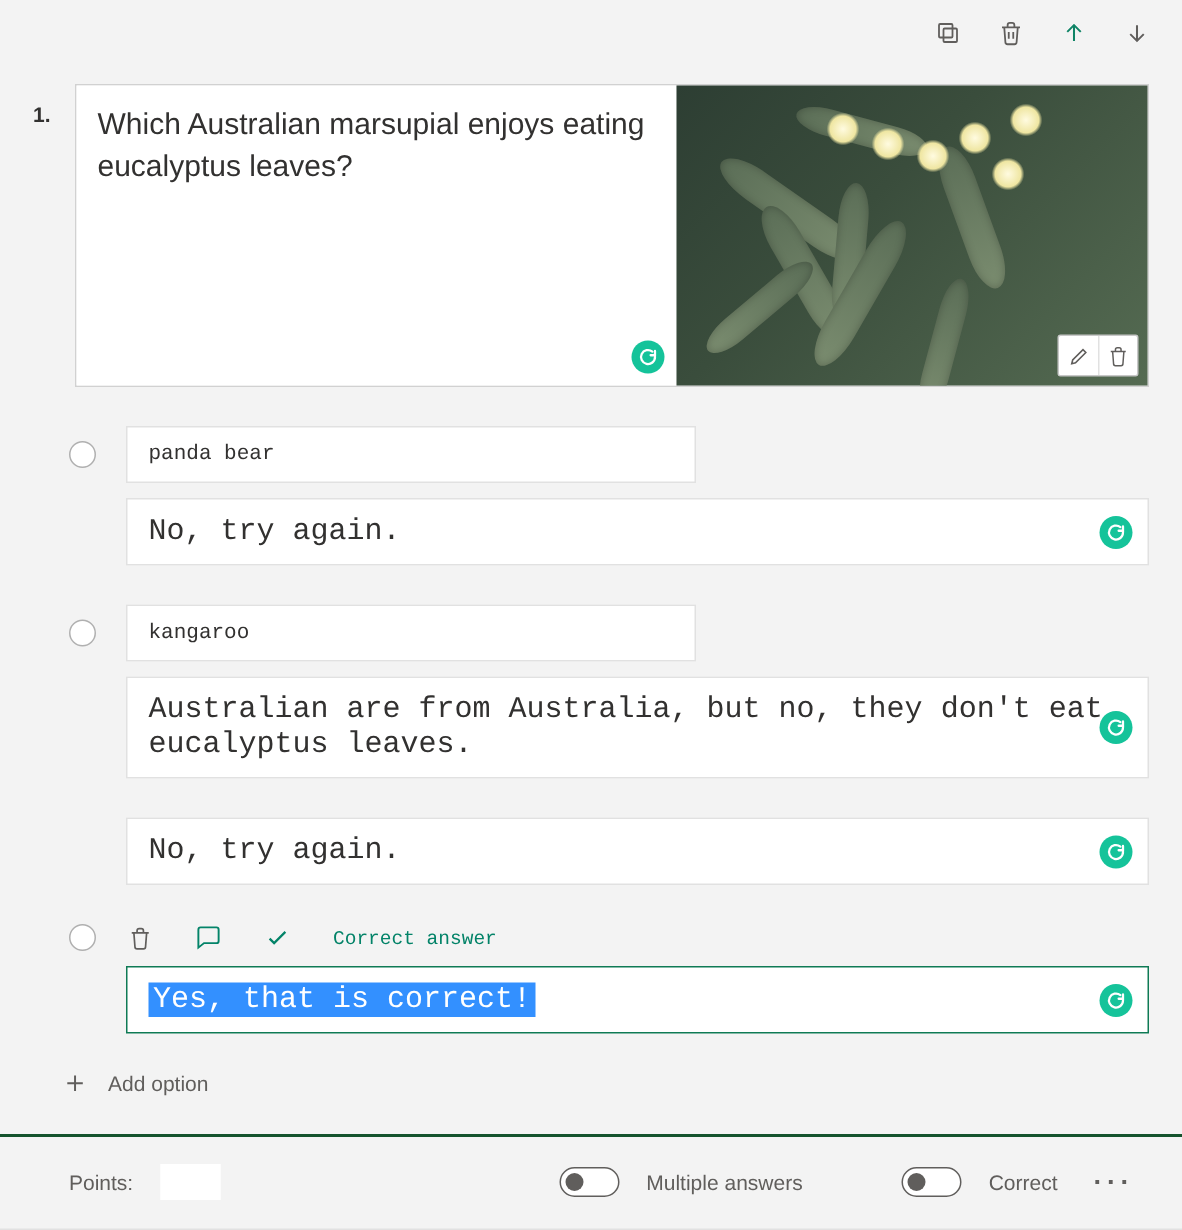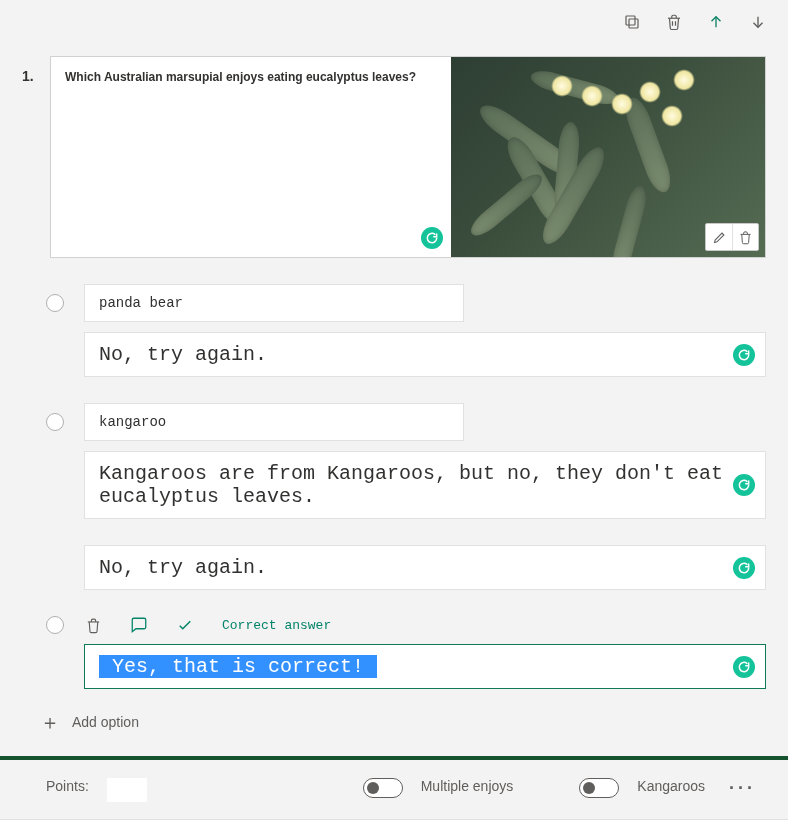--- a/index.html
+++ b/index.html
@@ -60,22 +60,22 @@
     flex: 1;
     display: flex;
     border: 1px solid #d1d1d1;
   }
   .qtext {
     width: 400px;
     background: #fff;
     padding: 12px 14px 12px 14px;
     position: relative;
     min-height: 200px;
-    font-weight: 700;
-    font-size: 12px;
+    font-weight: 400;
+    font-size: 20px;
     line-height: 1.4;
   }
   .qimg {
     flex: 1;
     position: relative;
     background: linear-gradient(135deg, #2d3e33 0%, #3a4d3c 40%, #556b52 100%);
     overflow: hidden;
   }
   .leaf {
     position: absolute;
@@ -180,21 +180,21 @@
   }
   .feedback-box .g-right {
     position: absolute;
     right: 10px;
     top: 50%;
     transform: translateY(-50%);
   }
   .sel-text {
     background: #3390ff;
     color: #fff;
-    padding: 0 13px;
+    padding: 0 3px;
   }
 
   .add-option {
     position: absolute;
     left: 40px;
     top: 712px;
     display: flex;
     align-items: center;
     gap: 12px;
     color: #605e5c;
@@ -206,23 +206,24 @@
     line-height: 1;
     font-weight: 300;
     color: #605e5c;
   }
 
   .footer {
     position: absolute;
     left: 0;
     right: 0;
     top: 756px;
-    border-top: 4px solid #14532d;
+    border-top: 2px solid #14532d;
     padding: 18px 26px 0 46px;
     display: flex;
+    align-items: center;
     gap: 18px;
     font-size: 14px;
     color: #605e5c;
   }
   .points-input {
     width: 40px;
     height: 24px;
     background: #fff;
     border: 1px solid #fff;
   }
@@ -349,21 +350,21 @@
             </svg>
           </div>
         </div>
       </div>
       <div class="opt-block">
         <div class="opt-line">
           <div class="radio"></div>
           <div class="answer-box">kangaroo</div>
         </div>
         <div class="feedback-box">
-          <span>Kangaroos are from Kangaroos, but no, they don't eat eucalyptus leaves.</span>
+          <span>Australian are from Australia, but no, they don't eat eucalyptus leaves.</span>
           <div class="grammarly g-right">
             <svg width="14" height="14" viewBox="0 0 24 24" fill="none" stroke="#fff" stroke-width="2.6" stroke-linecap="round">
               <path d="M20 12a8 8 0 1 1-3-6.2"></path>
               <path d="M20 5v5h-5"></path>
             </svg>
           </div>
         </div>
       </div>
       <div class="opt-block">
         <div class="feedback-box">
@@ -417,22 +418,22 @@
     <span>Add option</span>
   </div>
 
   <div class="footer">
     <span>Points:</span>
     <div class="points-input"></div>
     <div class="spacer"></div>
     <div class="toggle">
         <div class="knob"></div>
       </div>
-    <span>Multiple enjoys</span>
+    <span>Multiple answers</span>
     <div style="width:30px;"></div>
     <div class="toggle">
         <div class="knob"></div>
       </div>
-    <span>Kangaroos</span>
+    <span>Correct</span>
     <div class="more">···</div>
   </div>
 
 </div>
 
 </body></html>

